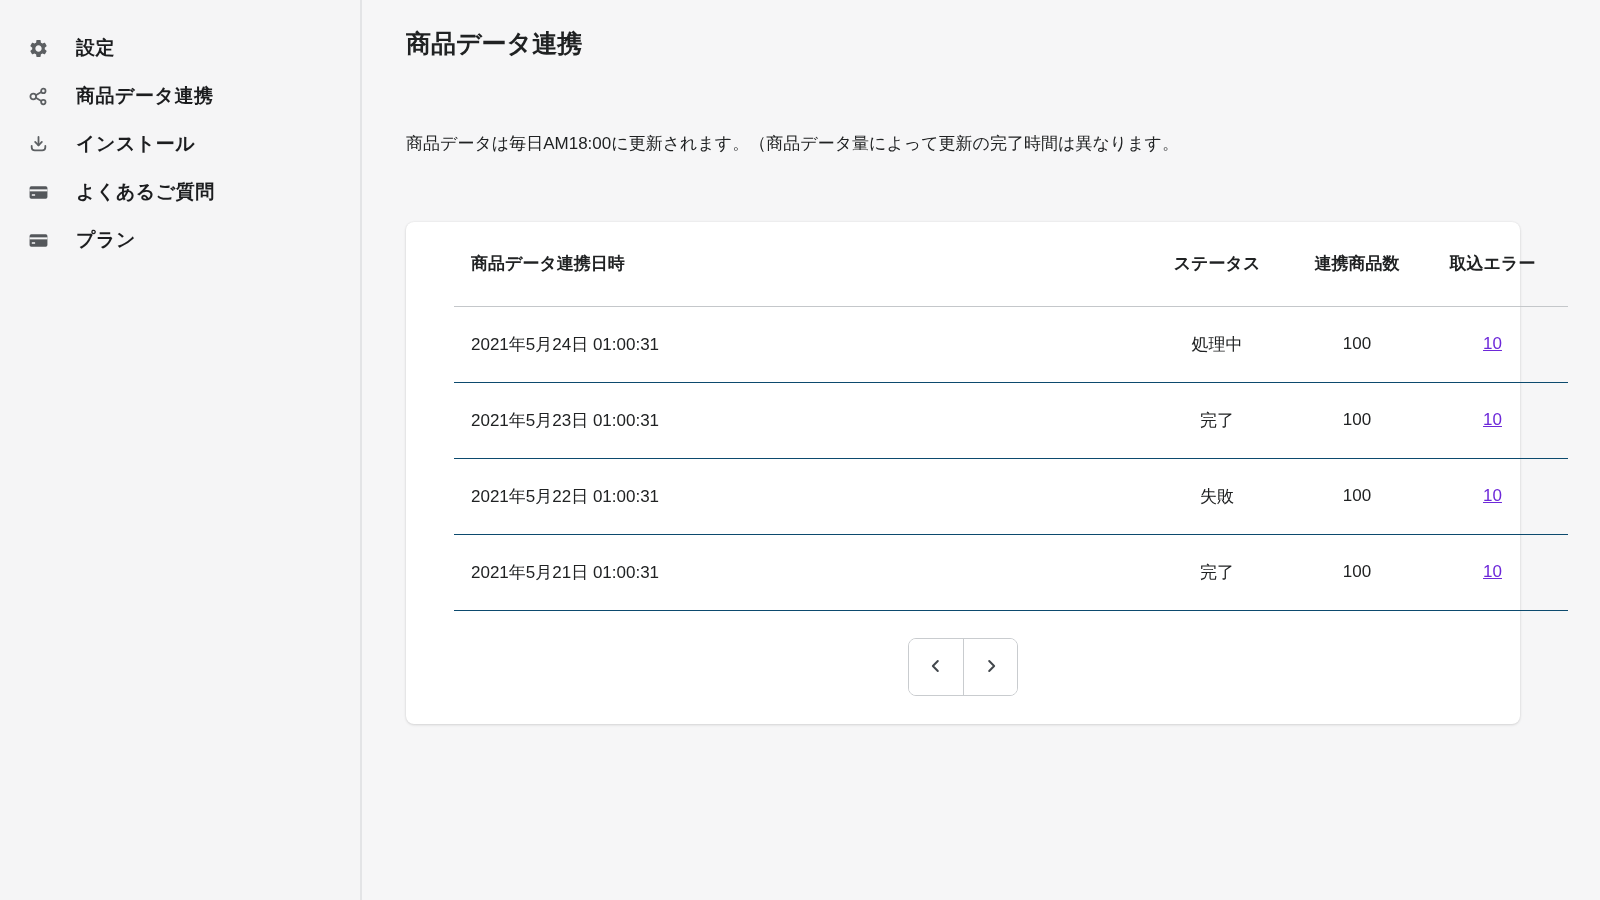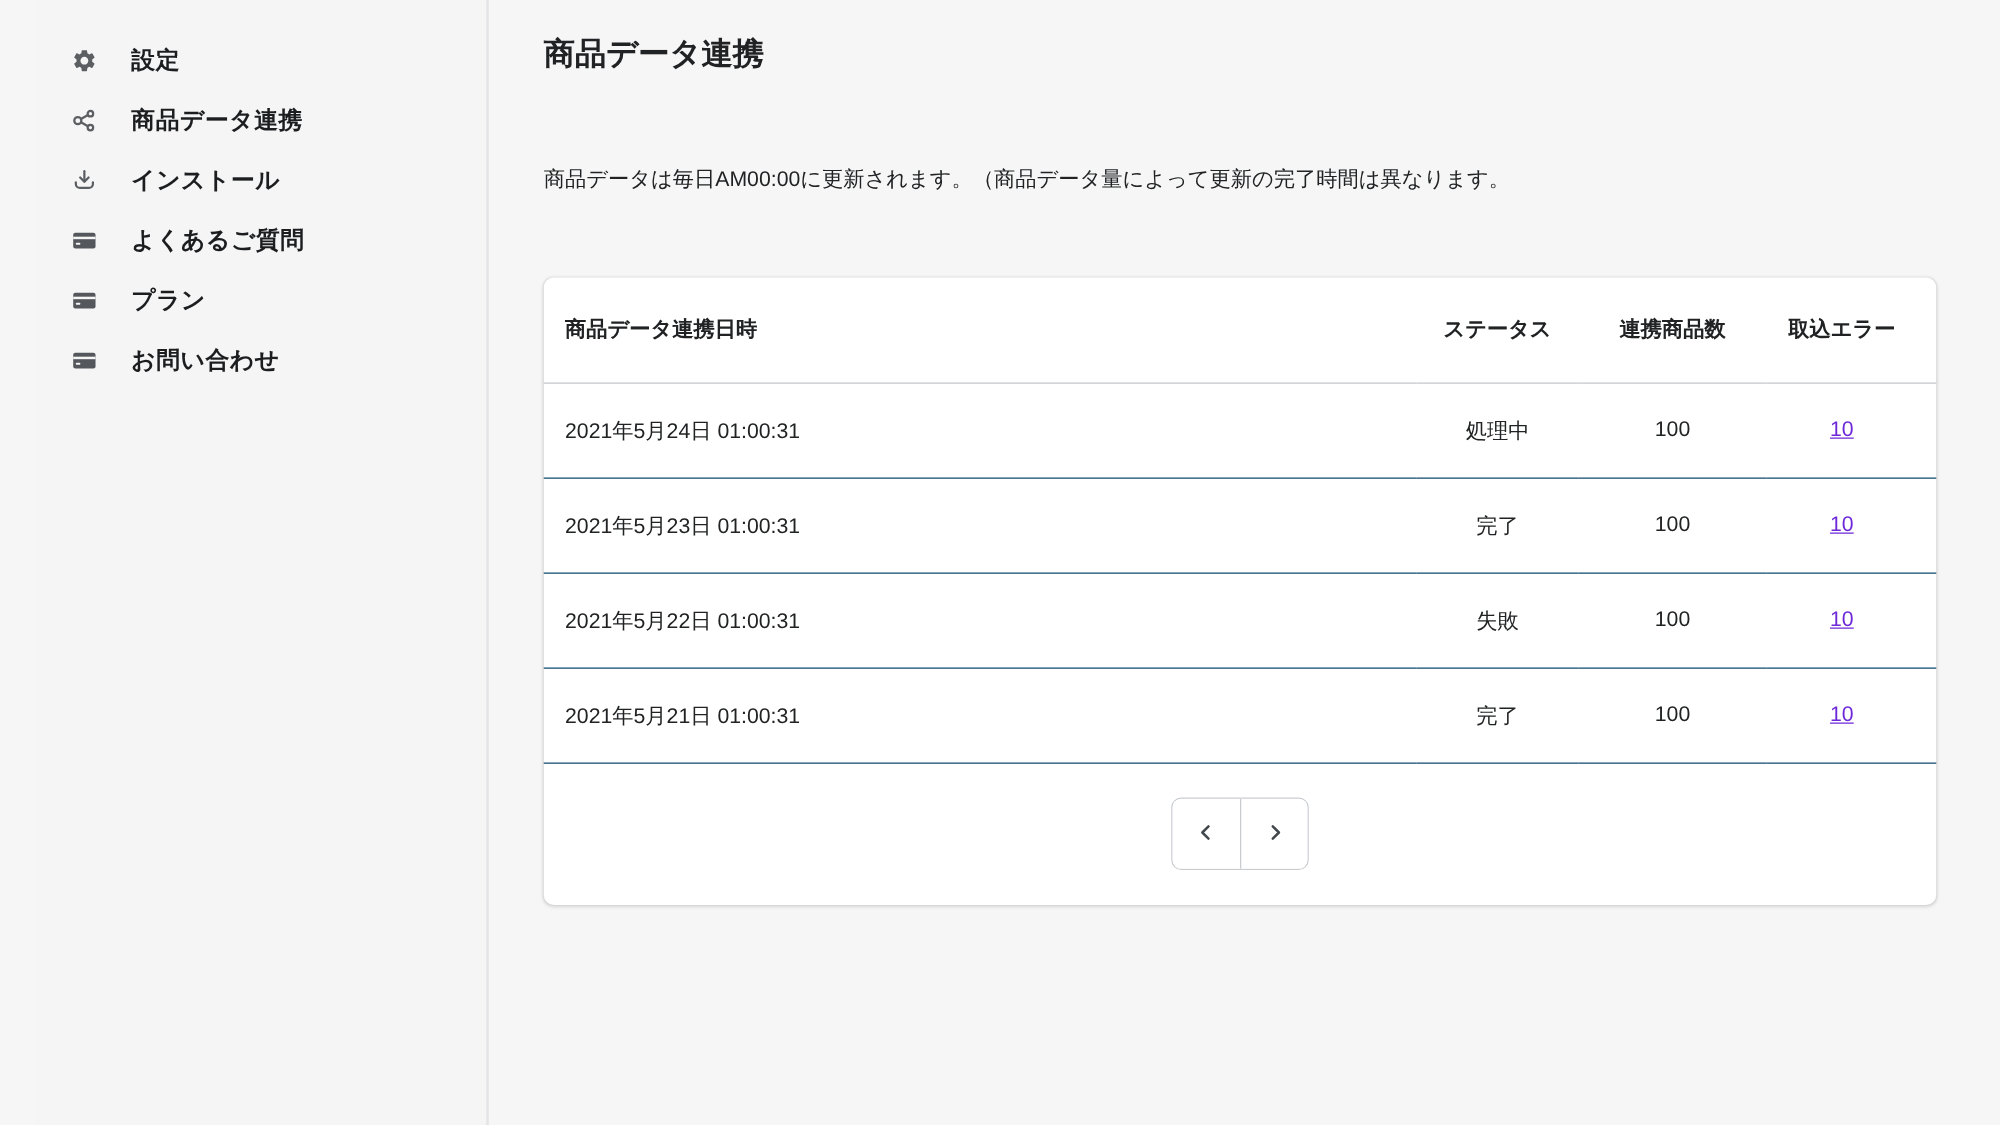--- a/index.html
+++ b/index.html
@@ -4,21 +4,21 @@
 <style>
   * { box-sizing: border-box; }
   html, body { margin: 0; padding: 0; }
   body {
     width: 1600px; height: 900px;
     background: #f6f6f7;
     font-family: "Liberation Sans", "DejaVu Sans", sans-serif;
     color: #202223;
     overflow: hidden;
   }
-  .app { display: flex; width: 1600px; height: 900px; padding-left: 29px; }
+  .app { display: flex; width: 1600px; height: 900px; }
 
   
   .sidebar {
     width: 362px; height: 100%;
     background: #f5f5f6;
     border-right: 2px solid #e3e4e6;
     padding-top: 24px;
     flex: 0 0 362px;
   }
   .nav-item {
@@ -41,21 +41,21 @@
   p.page-desc { margin: 72px 0 0 0; font-size: 17px; line-height: 24px; color: #202223; }
 
   
   .card {
     margin-top: 66px;
     width: 1114px;
     background: #ffffff;
     border-radius: 8px;
     box-shadow: 0 0 2px rgba(0,0,0,0.08), 0 1px 3px rgba(0,0,0,0.12);
   }
-  table.sync-table { width: 100%; border-collapse: collapse; font-size: 17px; color: #202223; }
+  table.sync-table { width: 100%; border-collapse: collapse; font-size: 17px; color: #202223; margin-left: 48px; }
   .sync-table th {
     height: 84px; font-weight: 700; font-size: 17px;
     border-bottom: 1px solid #c4c7ca;
     white-space: nowrap;
   }
   .sync-table td {
     height: 76px; text-align: center;
     border-bottom: 1px solid #0c4a6e;
     white-space: nowrap;
   }
@@ -136,37 +136,27 @@
         <span class="icon">
           <svg width="21" height="21" viewBox="0 0 20 20">
             <rect x="1.5" y="4" width="17" height="12" rx="1.6" fill="#54575b"></rect>
             <rect x="1.5" y="7" width="17" height="1.9" fill="#f5f5f6"></rect>
             <rect x="3.6" y="11.6" width="3.2" height="1.6" rx="0.4" fill="#f5f5f6"></rect>
           </svg>
         </span>
         <span class="label">プラン</span>
       </div>
 
-      <div class="nav-item">
-        <span class="icon">
-          <svg width="21" height="21" viewBox="0 0 20 20">
-            <rect x="1.5" y="4" width="17" height="12" rx="1.6" fill="#54575b"></rect>
-            <rect x="1.5" y="7" width="17" height="1.9" fill="#f5f5f6"></rect>
-            <rect x="3.6" y="11.6" width="3.2" height="1.6" rx="0.4" fill="#f5f5f6"></rect>
-          </svg>
-        </span>
-        <span class="label">お問い合わせ</span>
-      </div>
 
     </nav>
   </aside>
 
   <main class="main">
     <h1 class="page-title">商品データ連携</h1>
-    <p class="page-desc">商品データは毎日AM00:00に更新されます。（商品データ量によって更新の完了時間は異なります。</p>
+    <p class="page-desc">商品データは毎日AM18:00に更新されます。（商品データ量によって更新の完了時間は異なります。</p>
 
     <section class="card">
       <table class="sync-table">
         <colgroup>
           <col style="width:auto">
           <col style="width:130px">
           <col style="width:150px">
           <col style="width:136px">
         </colgroup>
         <thead>

